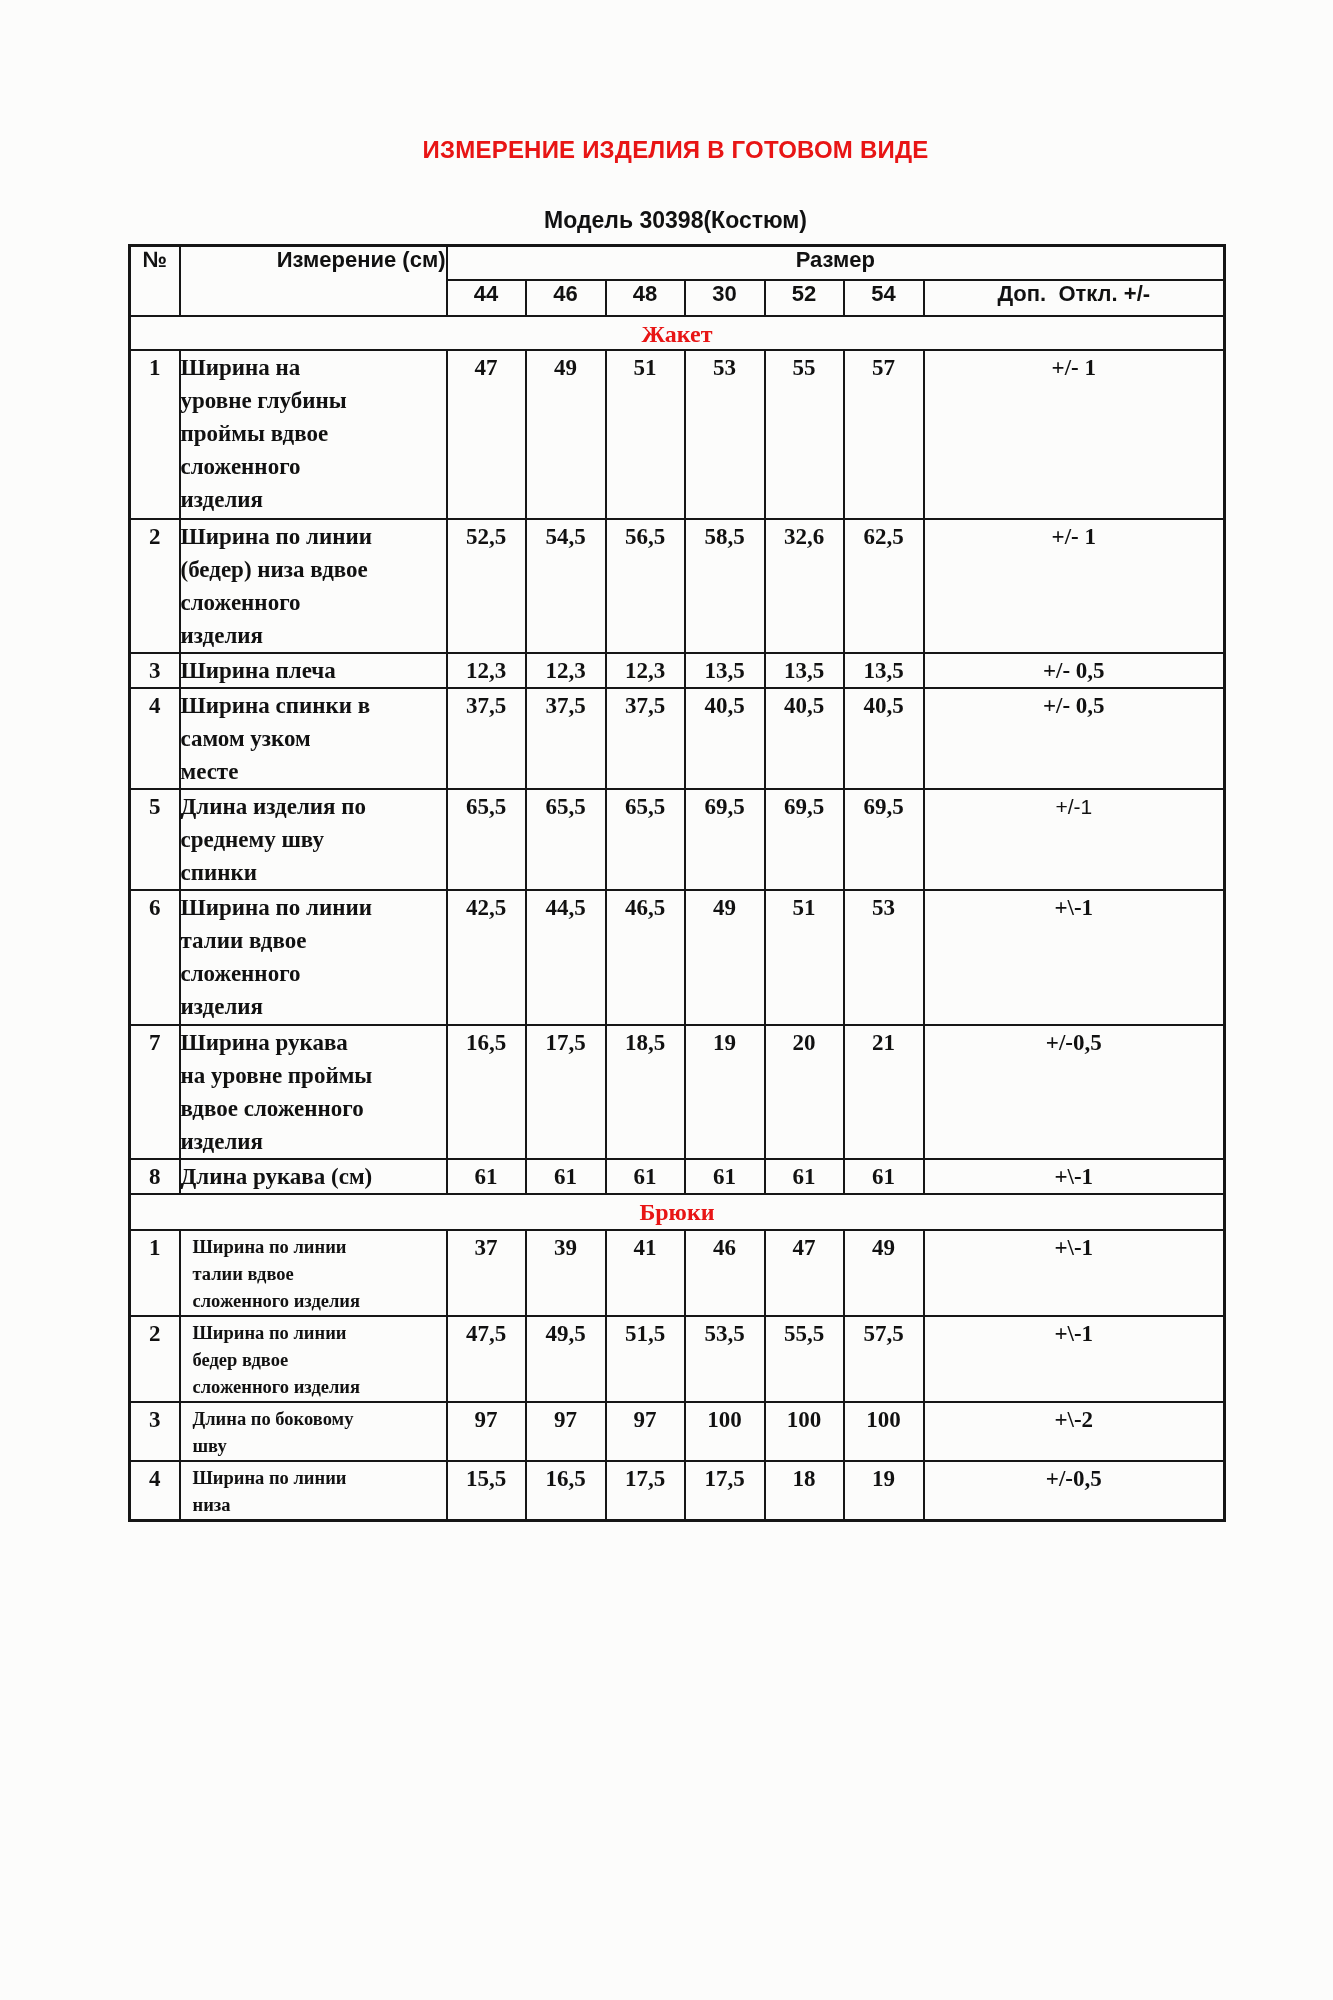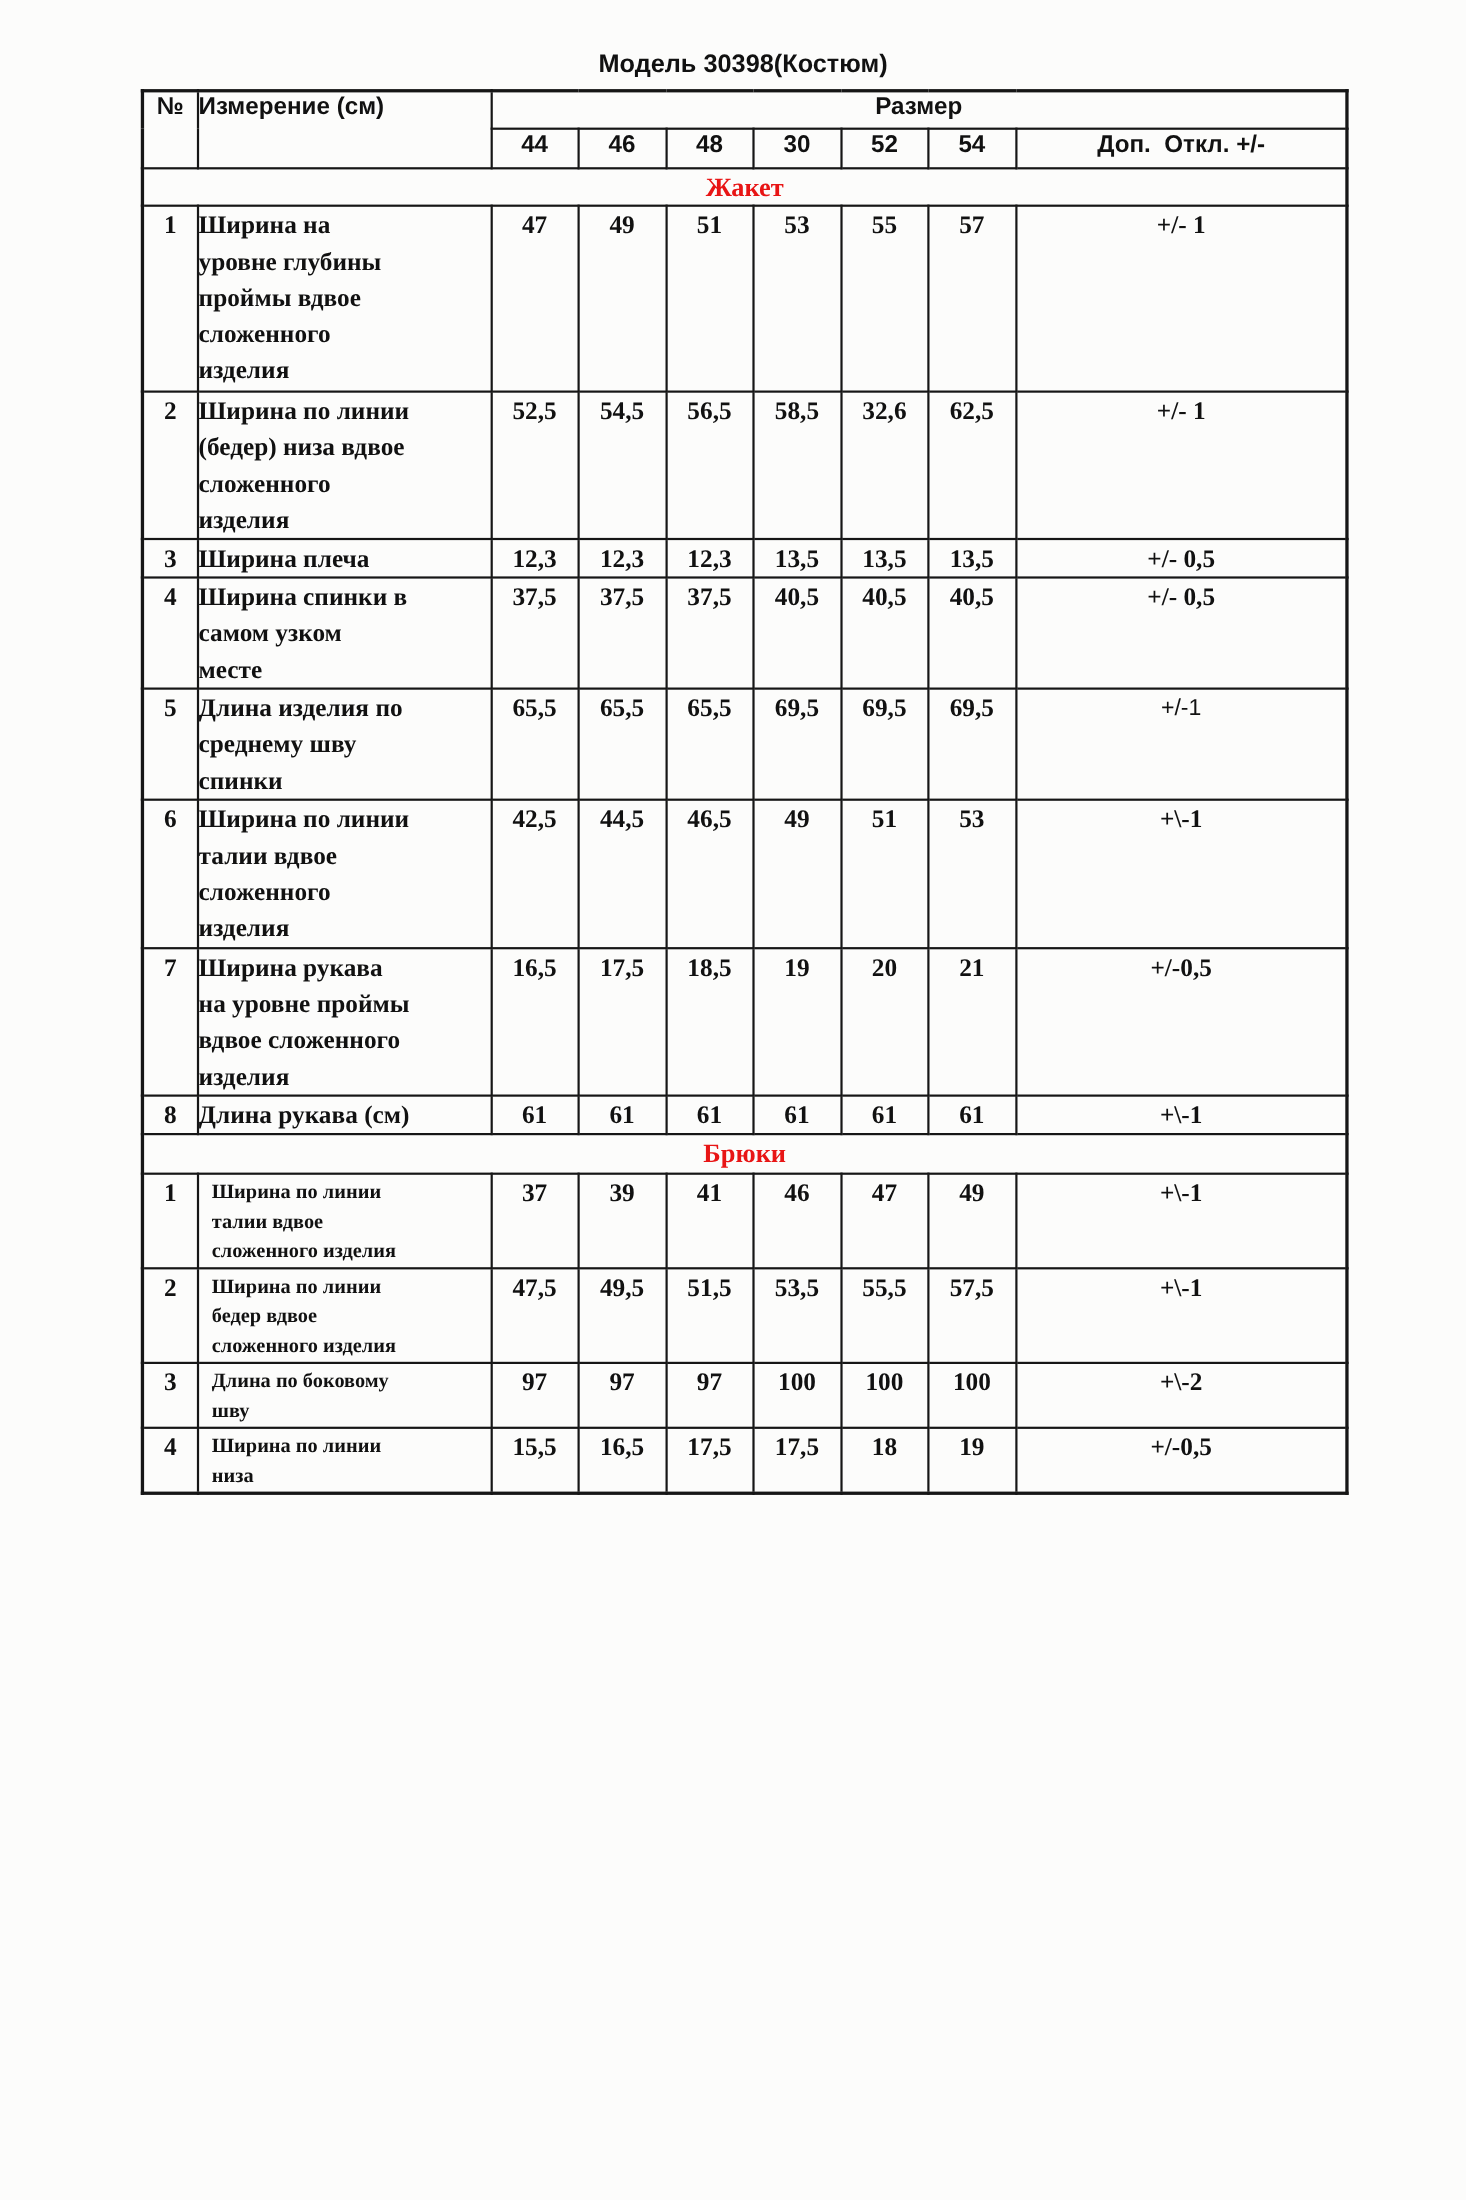--- a/index.html
+++ b/index.html
@@ -45,21 +45,21 @@
     overflow:hidden;
   }
 
   
   td.h {
     font:700 22px/26px "Liberation Sans", sans-serif;
     text-align:center;
     padding-top:3px;
   }
   td.h-left {
-    text-align:left;
+    text-align:right;
     padding-left:12px;
   }
 
   
   tr.band td {
     font:700 24px/30px "Liberation Serif", serif;
     text-align:center;
     padding-top:2px;
   }
 
@@ -90,20 +90,21 @@
   }
   td.tol.sans {
     font:400 21px/33px "Liberation Sans", sans-serif;
   }
 </style>
 </head>
 <body>
 
 <div class="sheet">
 
+  <div class="doc-title" style="color: rgb(232, 21, 21);">ИЗМЕРЕНИЕ ИЗДЕЛИЯ В ГОТОВОМ ВИДЕ</div>
 
   <div class="doc-model">Модель 30398(Костюм)</div>
 
 
   <table class="meas">
     <colgroup>
       <col style="width:50px">
       <col style="width:267px">
       <col style="width:79px">
         <col style="width:80px">

